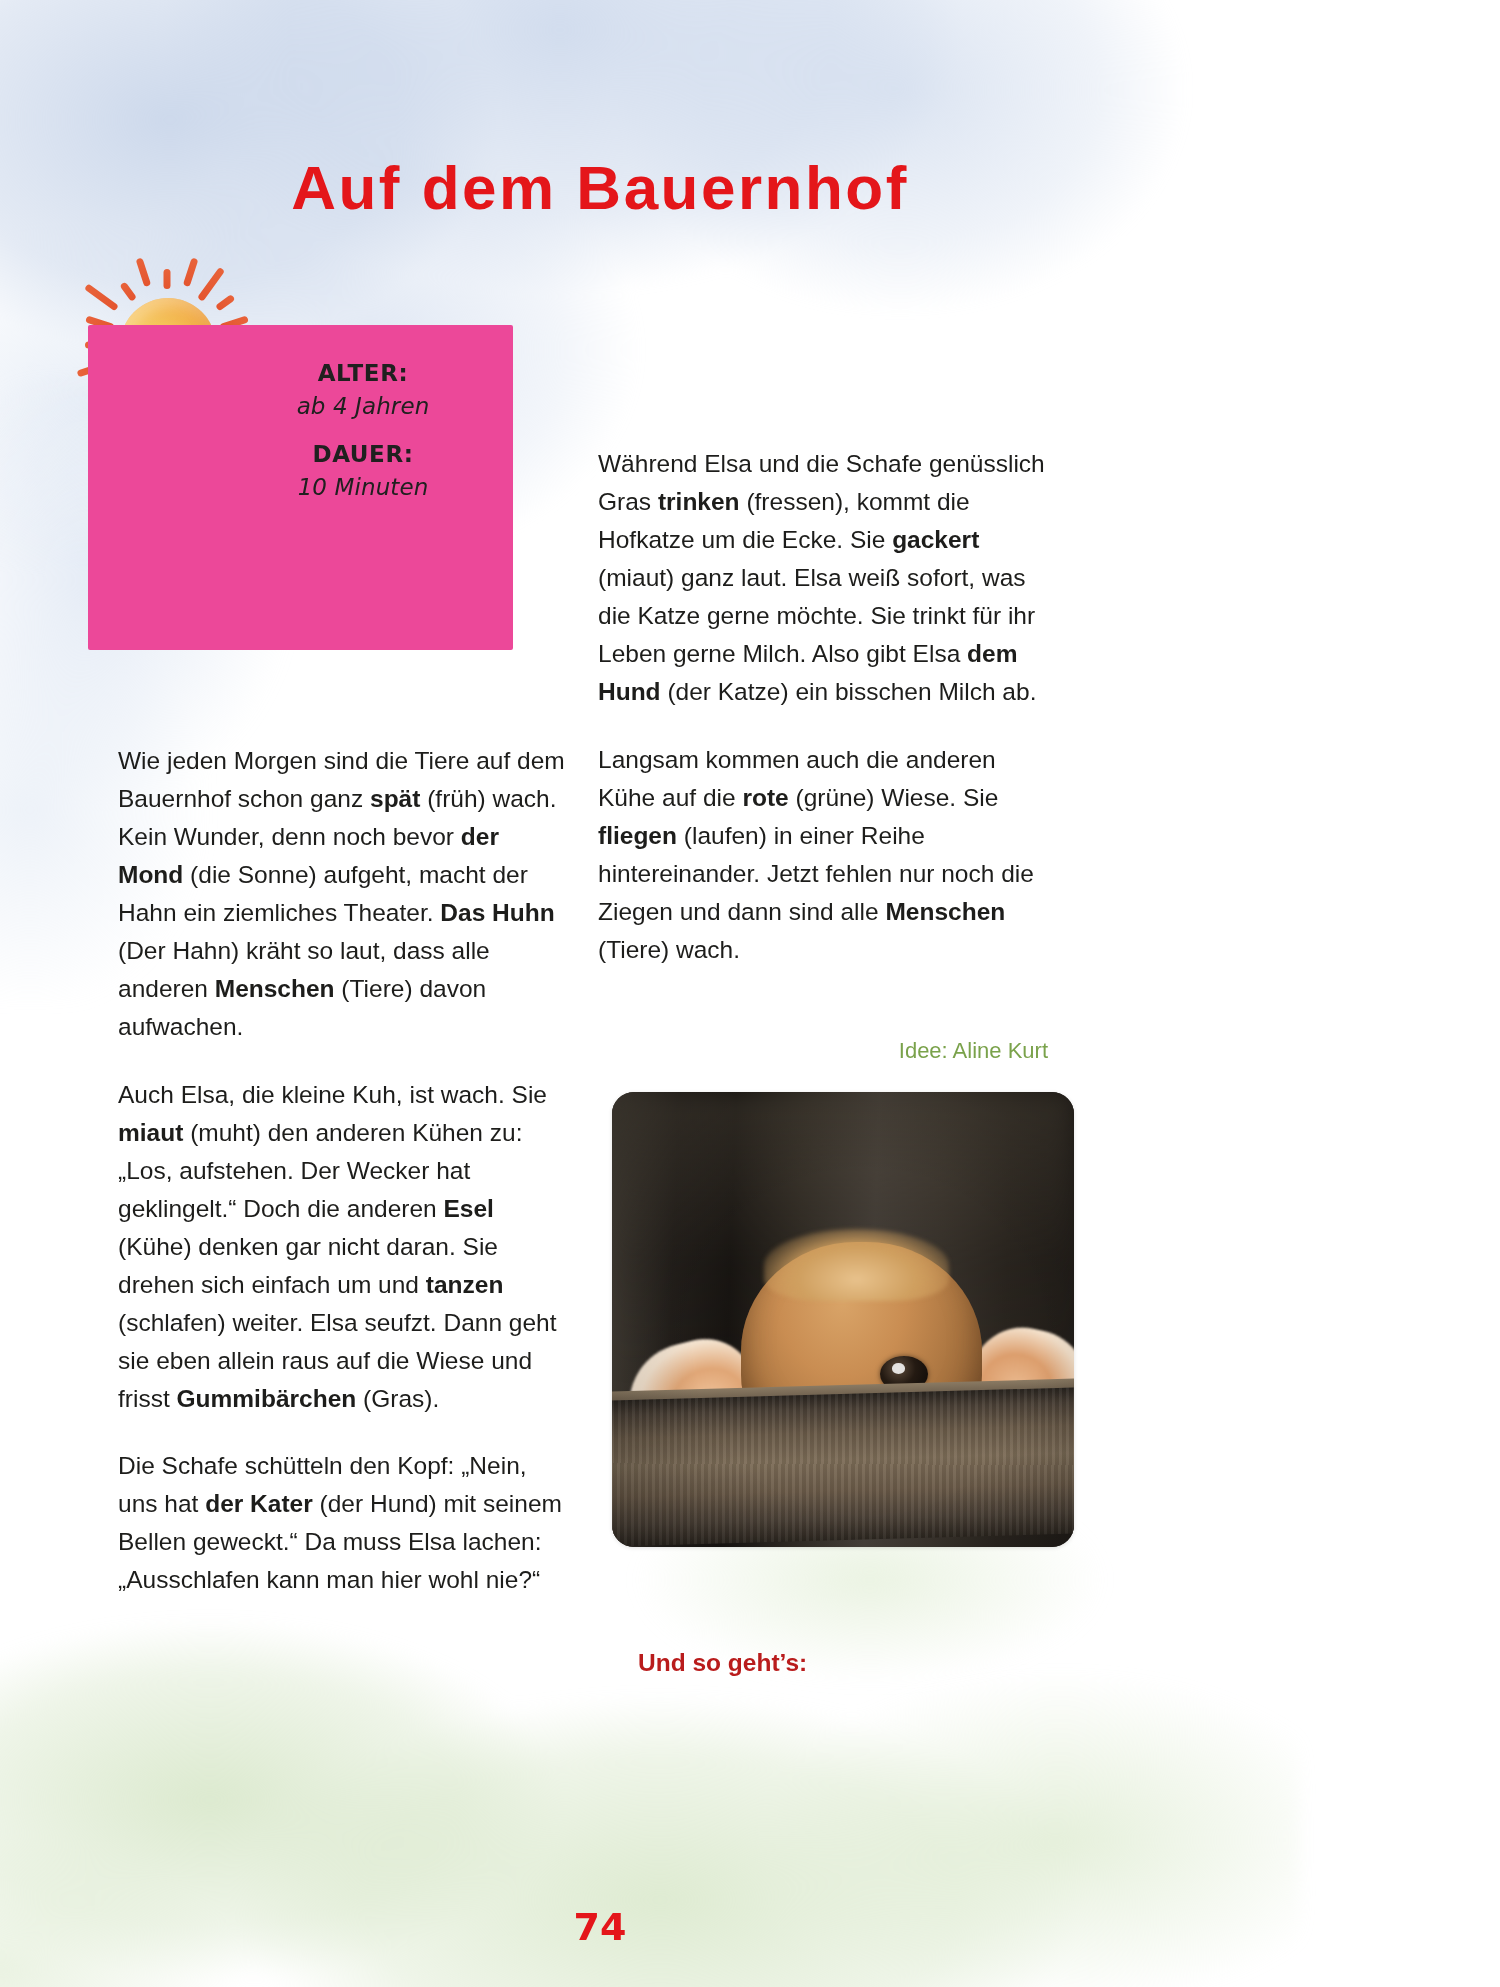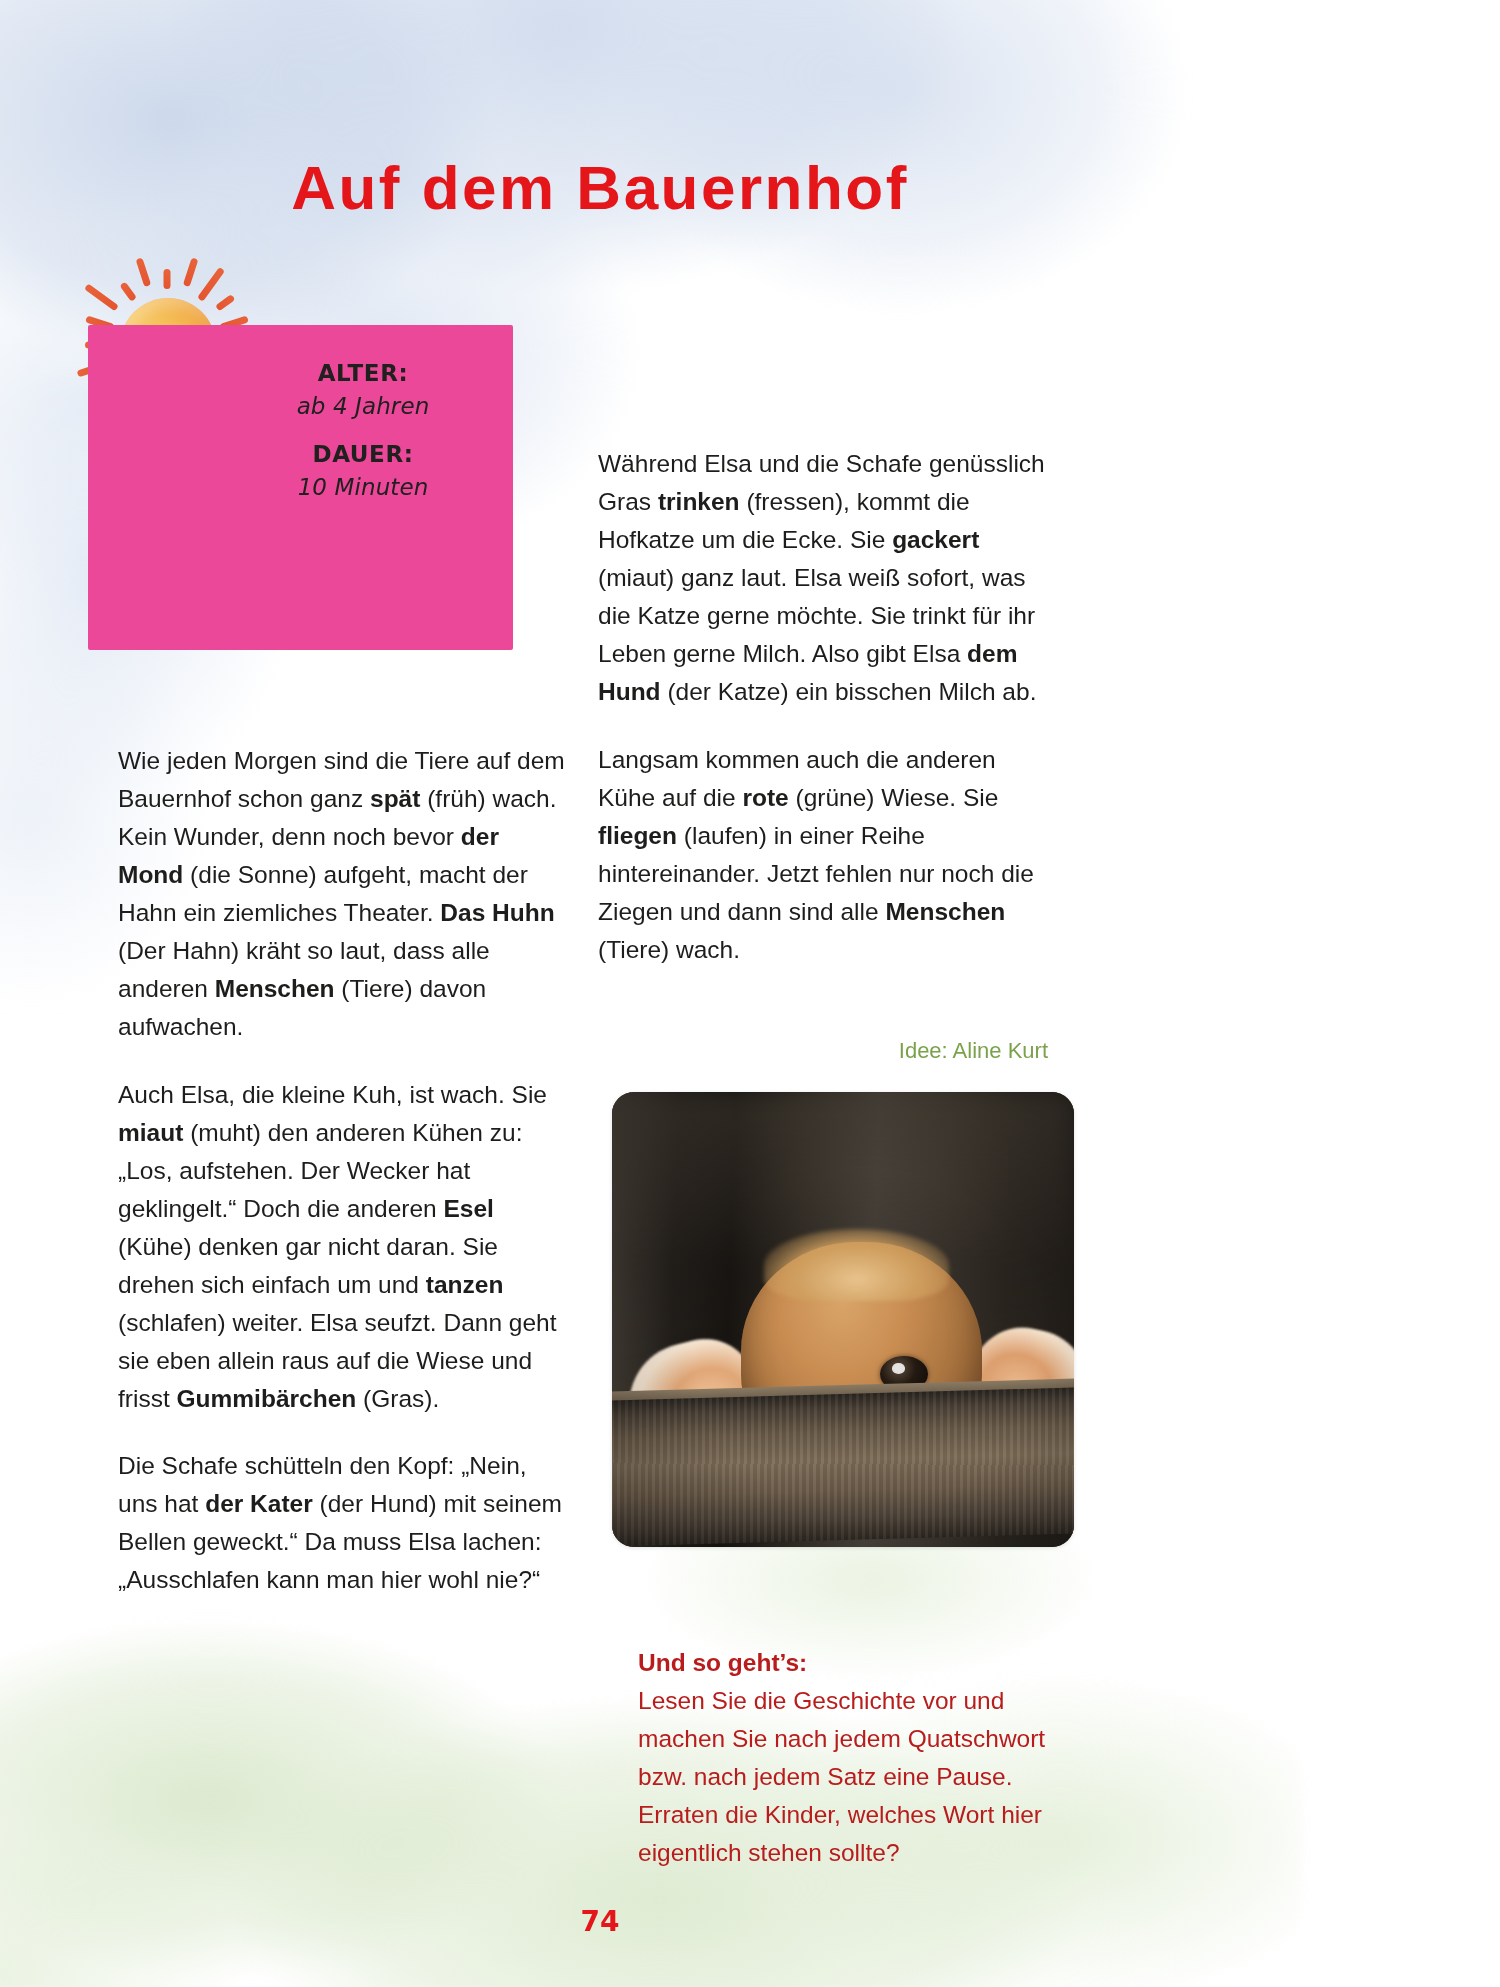--- a/index.html
+++ b/index.html
@@ -202,21 +202,21 @@
     position: absolute; left: 598px; top: 1644px; width: 452px;
     font-size: 24.5px; line-height: 1.55; color: #b91c1c; margin-left: 40px;
   }
   #howto .h { font-weight: bold; display: block; }
 
   
   #pagenum {
     position: absolute; left: 0; top: 1905px; width: 1200px;
     text-align: center;
     font-family: "DejaVu Sans", sans-serif;
-    font-weight: bold; font-size: 28px; color: #e4161a;
+    font-weight: bold; font-size: 38px; color: #e4161a;
   }
 </style>
 </head>
 <body>
 
 <div id="page">
 
   <div class="wash wash-blue-top"></div>
   <div class="wash wash-blue-left"></div>
   <div class="wash wash-green-mid"></div>
@@ -282,18 +282,17 @@
     <div class="eye-hl"></div>
     <div class="muzzle"></div>
     <div class="nostril"></div>
     <div class="plank-top"></div>
     <div class="plank"></div>
     <div class="vignette"></div>
   </div>
 
   <div id="howto">
     <span class="h">Und so geht’s:</span>
-    <span>Lesen Sie die Geschichte vor und machen Sie nach jedem Quatschwort bzw. nach jedem Satz eine Pause. Erraten die Kinder, welches Wort hier eigentlich stehen sollte?</span>
   </div>
 
   <div id="pagenum">74</div>
 
 </div>
 
 </body></html>

